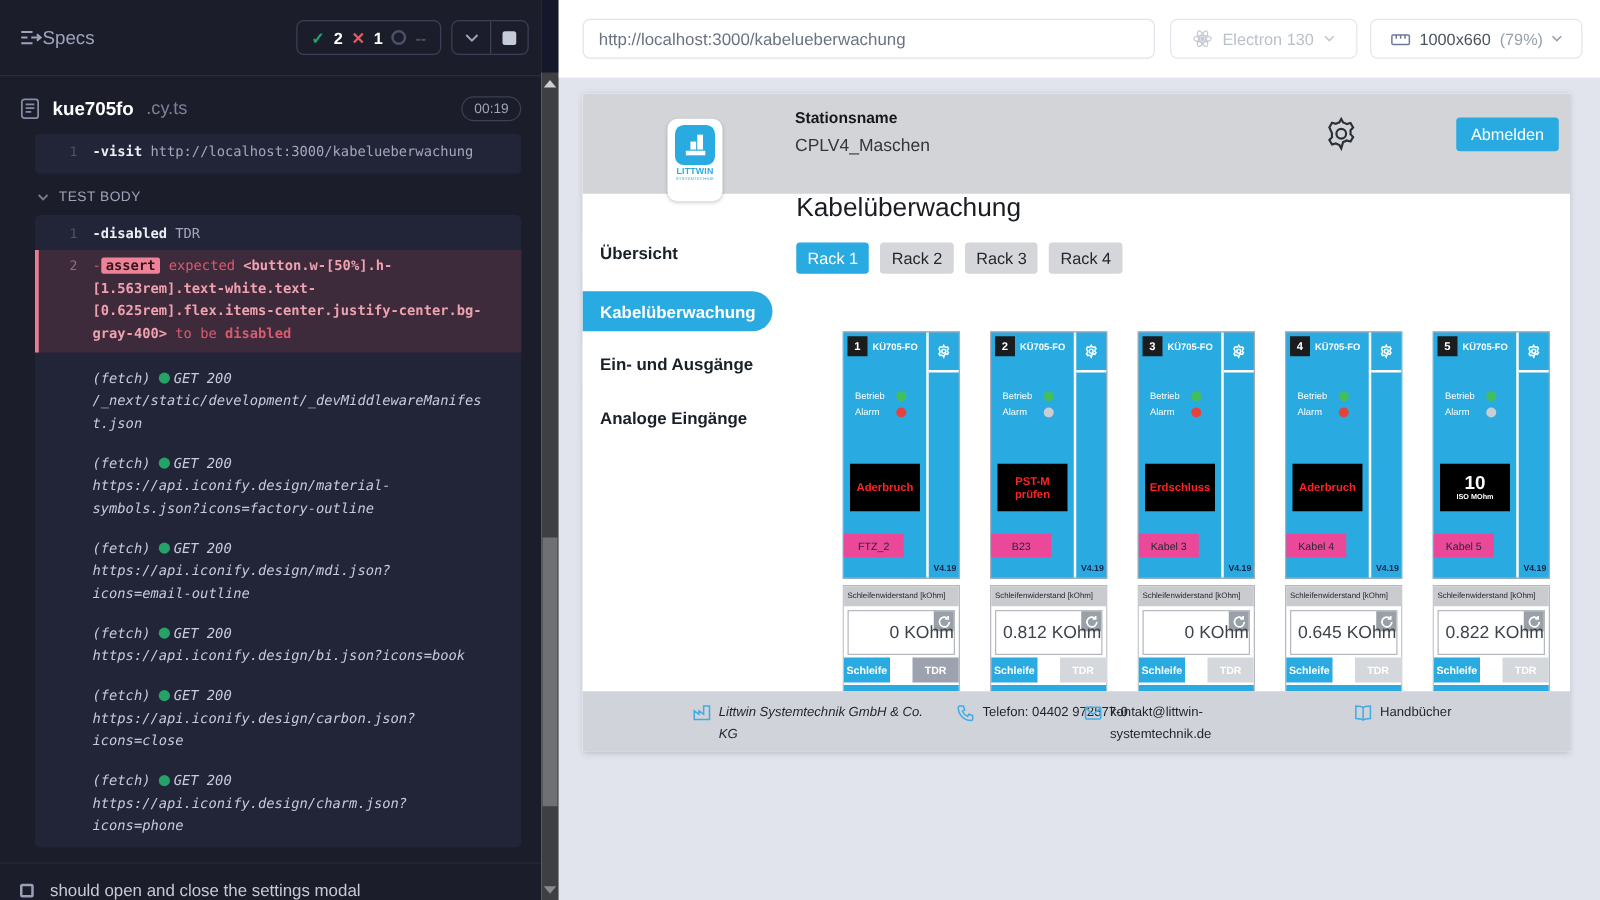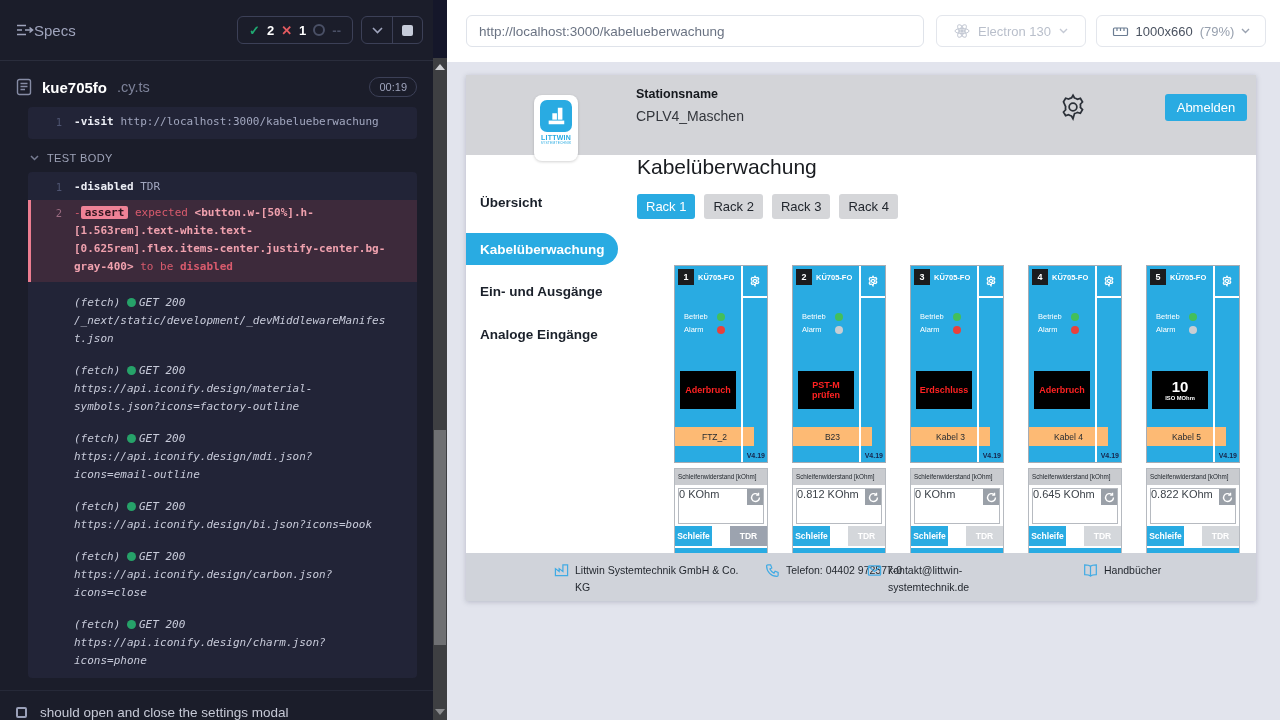--- a/index.html
+++ b/index.html
@@ -154,33 +154,33 @@
   .dev-leds { position:absolute; left:9px; top:42px; }
   .led-row { display:flex; align-items:center; gap:7px; margin-top:4px; }
   .led-label { color:#fff; font-size:7.5px; width:26px; }
   .led { width:8px; height:8px; border-radius:50%; }
   .dev-display { position:absolute; left:5px; width:56px; top:105px; height:38px;
                  background:#000; display:flex; flex-direction:column; align-items:center;
                  justify-content:center; text-align:center; }
   .disp-txt { font-weight:bold; font-size:9px; line-height:1.15; padding:0 1px; }
   .disp-big { color:#fff; font-weight:bold; font-size:15px; line-height:1.1; }
   .disp-sub { color:#fff; font-weight:bold; font-size:5.8px; }
-  .dev-cable { position:absolute; left:0; width:79px; top:161px; height:19px;
-               background:#fdba74; color:#262b31; font-size:8.5px; display:flex;
+  .dev-cable { position:absolute; left:0; width:48px; top:161px; height:19px;
+               background:#ec4899; color:#262b31; font-size:8.5px; display:flex;
                align-items:center; justify-content:center; }
   .dev-sub { position:absolute; top:203px; left:0; width:94px; height:85px;
              background:#fff; border:1px solid #b6bac0; }
   .res-head { height:16px; background:#c9cbcf; font-size:6.3px; color:#23282e;
               line-height:16px; padding-left:3px; white-space:nowrap; overflow:hidden; }
   .res-box { position:relative; margin:3px; height:36px; border:1px solid #b6bac0; }
   .res-refresh { position:absolute; top:0; right:0; width:16px; height:16px;
                  background:#9aa0a8; display:flex; align-items:center;
                  justify-content:center; cursor:pointer; }
-  .res-value { position:absolute; left:0; right:0; bottom:23px; text-align:left;
-               font-size:11px; color:#3d434a; }
+  .res-value { position:absolute; left:0; right:0; bottom:10px; text-align:right;
+               font-size:14px; color:#3d434a; }
   .dev-btns { position:absolute; left:0; right:0; top:57px; height:20px; display:flex;
               gap:18px; background:#fff; }
   .dev-btns button { flex:1; border:none; color:#fff; font-weight:bold; font-size:8.5px;
                      cursor:pointer; font-family:"Liberation Sans", sans-serif; }
   .btn-loop { background:var(--accent,#29abe2); }
   .btn-tdr.dark { background:#9ca3af; }
   .btn-tdr.light { background:#d4d7db; }
   .dev-strip { position:absolute; left:0; right:0; top:79px; height:8px;
                background:var(--accent,#29abe2); }
 
@@ -615,21 +615,21 @@
             </div>
             <div class="dev-strip"></div>
           </div>
         </div>
       </div>
     <div class="app-footer" id="app-footer">
         <div class="f-item" style="left: 88px;">
           <span><svg width="15" height="15" viewBox="0 0 16 16" fill="none" stroke="#41abe4" stroke-width="1.3">
               <path d="M1.5 13.5 V6 l4 3 V6 l4 3 V2 h5 v11.5 z"></path>
             </svg></span>
-          <div style="width: 168px;">Littwin Systemtechnik GmbH &amp; Co. KG</div>
+          <div style="width: 168px; font-style: italic;">Littwin Systemtechnik GmbH &amp; Co. KG</div>
         </div>
         <div class="f-item" style="left: 299px;">
           <span><svg width="15" height="15" viewBox="0 0 16 16" fill="none" stroke="#41abe4" stroke-width="1.3">
               <path d="M3 2 h3 l1.2 3.2 -2 1.2 a9 9 0 0 0 4.4 4.4 l1.2 -2 L14 10 v3 a1.3 1.3 0 0 1 -1.3 1.3 C6.6 14.3 1.7 9.4 1.7 3.3 A1.3 1.3 0 0 1 3 2 z"></path>
             </svg></span>
           <div style="width: 118px;">Telefon: 04402 972577-0</div>
         </div>
         <div class="f-item" style="left: 401px;">
           <span><svg width="15" height="15" viewBox="0 0 16 16" fill="none" stroke="#41abe4" stroke-width="1.3">
               <rect x="1.5" y="3" width="13" height="10" rx="1"></rect>

